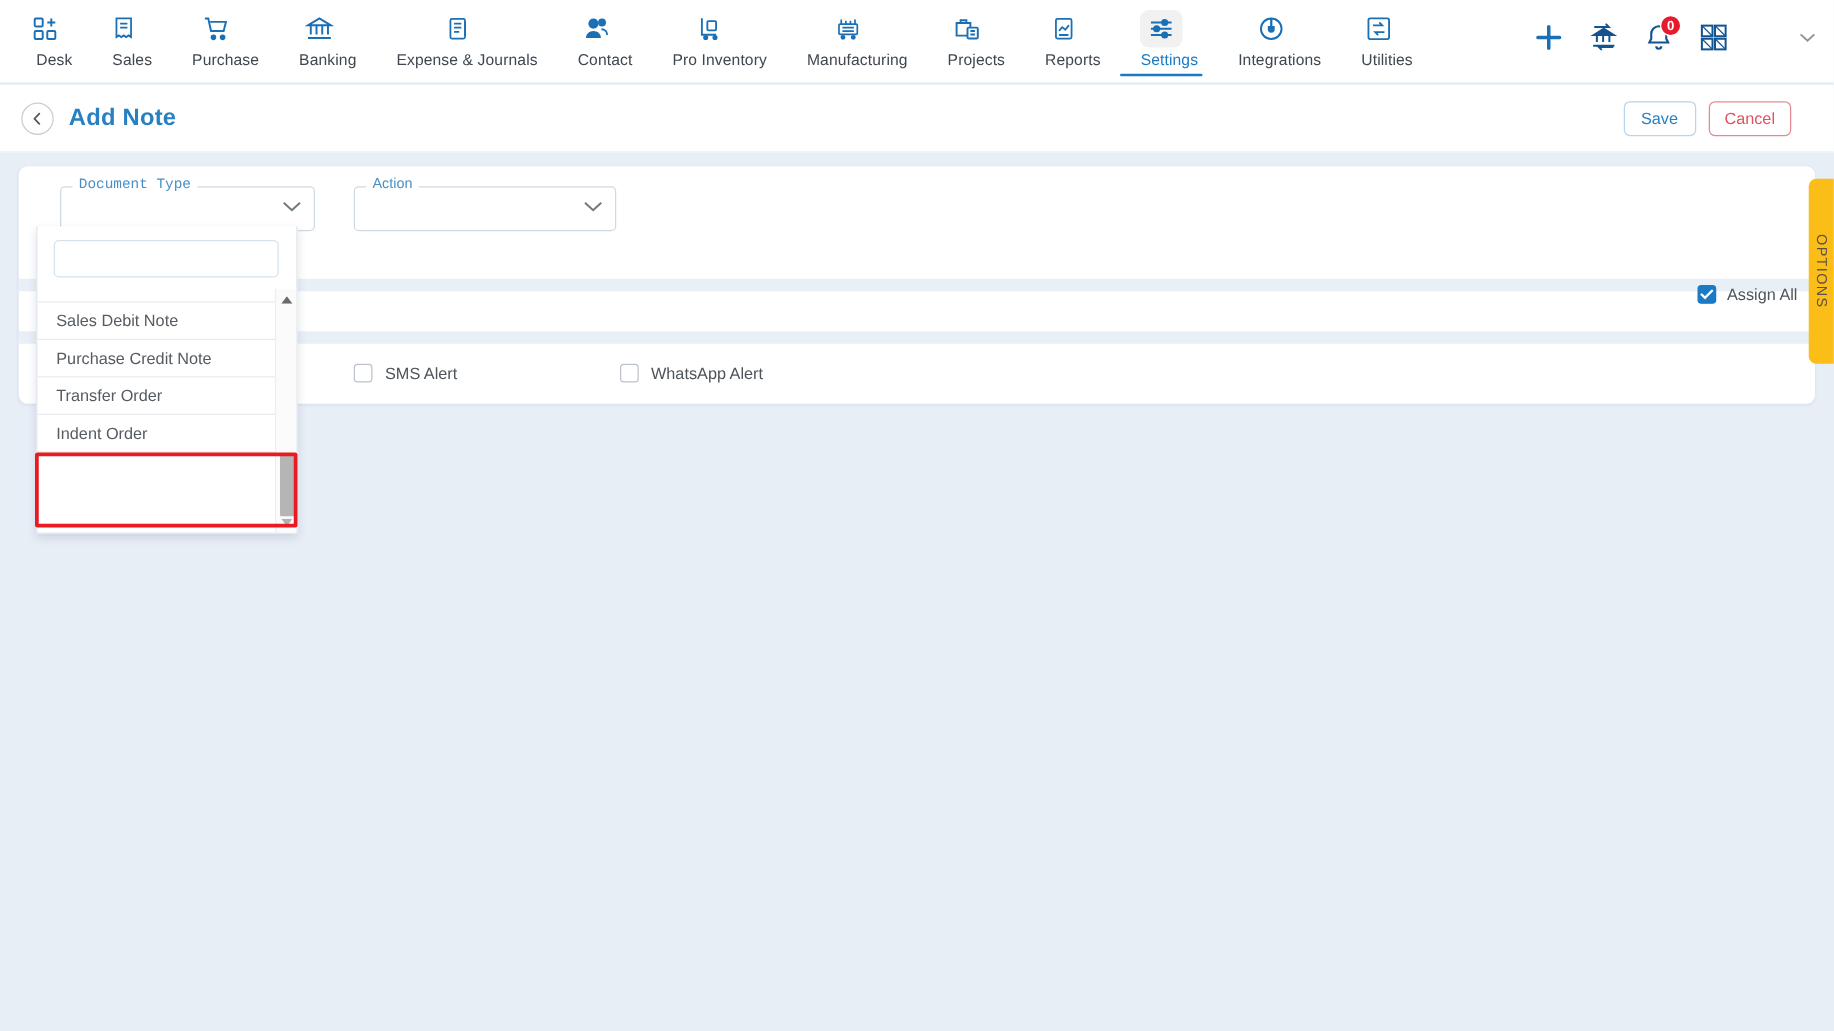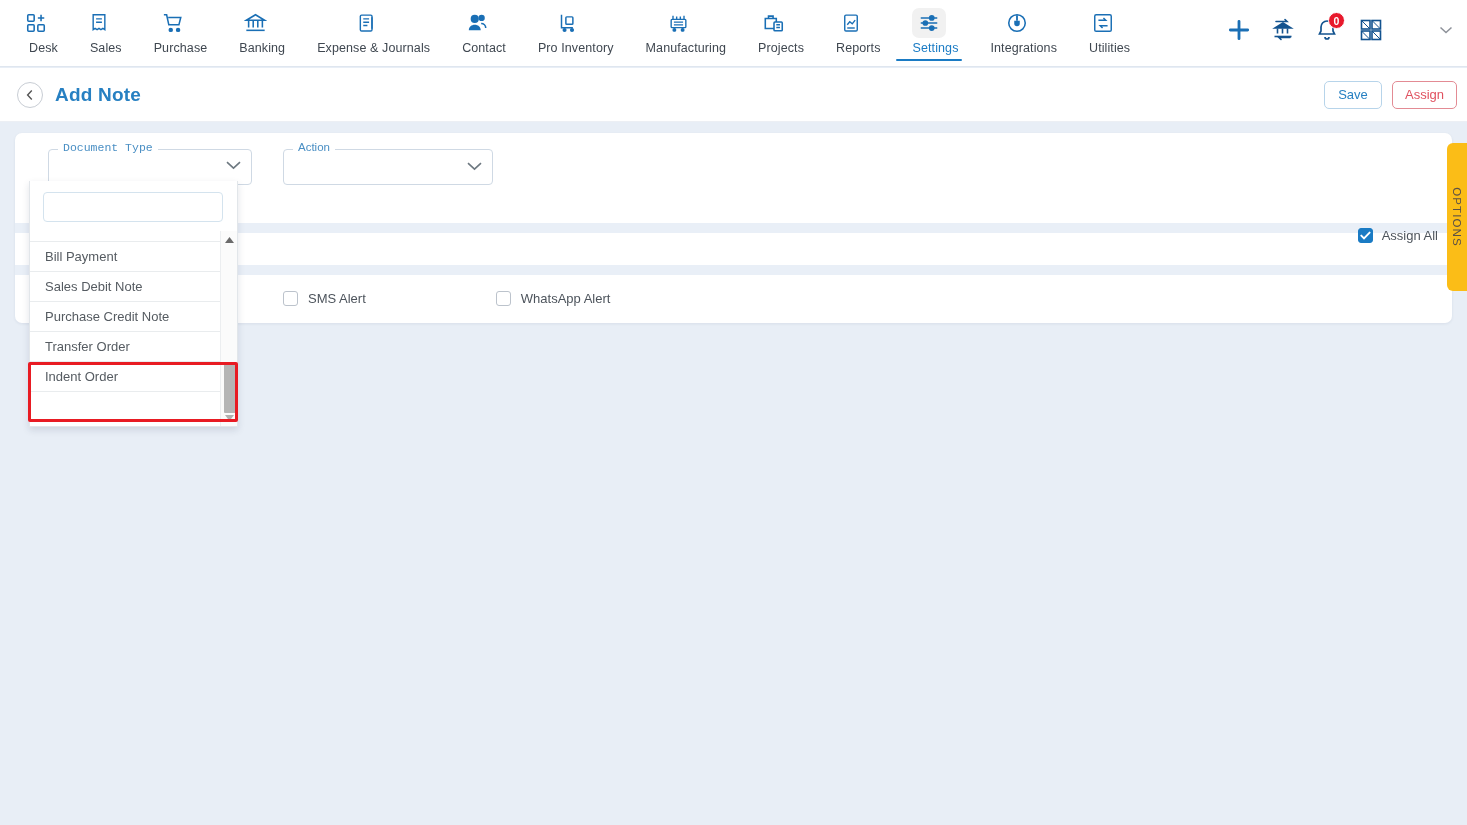--- a/index.html
+++ b/index.html
@@ -88,21 +88,21 @@
     border: 1px solid #c8cdd4; border-radius: 50%;
     margin-left: 17px;
     display: flex; align-items: center; justify-content: center;
     cursor: pointer; background: #fff;
   }
   .page-title {
     margin-left: 12px;
     font-size: 19px; font-weight: bold;
     color: #2780c2; letter-spacing: .2px;
   }
-  .header-actions { margin-left: auto; padding-right: 10px; display: flex; gap: 10px; }
+  .header-actions { margin-left: auto; padding-right: 34px; display: flex; gap: 10px; }
   .btn {
     min-width: 58px; height: 28px;
     border-radius: 5px; background: #fff;
     font-size: 13px; cursor: pointer;
     display: flex; align-items: center; justify-content: center;
     padding: 0 12px;
   }
   .btn-save { border: 1px solid #b7d4ea; color: #2780c2; }
   .btn-cancel { border: 1px solid #e38b94; color: #e05260; }
 
@@ -443,21 +443,21 @@
 
 <div class="page-header">
   <div class="back-btn">
     <svg width="10" height="12" viewBox="0 0 10 12" fill="none" stroke="#555" stroke-width="1.4">
       <path d="M6.8 1.5L2.6 6l4.2 4.5"></path>
     </svg>
   </div>
   <div class="page-title">Add Note</div>
   <div class="header-actions">
     <div class="btn btn-save">Save</div>
-    <div class="btn btn-cancel">Assign</div>
+    <div class="btn btn-cancel">Cancel</div>
   </div>
 </div>
 
 <div class="content-card">
   <div class="band band-1"></div>
   <div class="band band-2"></div>
 
   <div class="field field-doctype">
     <div class="field-legend">Document Type</div>
     <div class="chev">
@@ -503,21 +503,20 @@
 
 <div class="dd-panel">
   <div class="dd-search-wrap">
     <input class="dd-search" type="text" placeholder="" style="">
   </div>
   <div class="dd-list-wrap">
     <div class="dd-list">
       <div class="dd-item clipped">
         <span>On Account Payment</span>
       </div>
-      <div class="dd-item">Bill Payment</div>
       <div class="dd-item">Sales Debit Note</div>
       <div class="dd-item">Purchase Credit Note</div>
       <div class="dd-item">Transfer Order</div>
       <div class="dd-item">Indent Order</div>
     </div>
     <div class="dd-scroll">
       <div class="sb-btn up">
         <svg width="9" height="6" viewBox="0 0 9 6">
             <path d="M4.5 0L9 6H0z" fill="#6b6b6b"></path>
           </svg>

